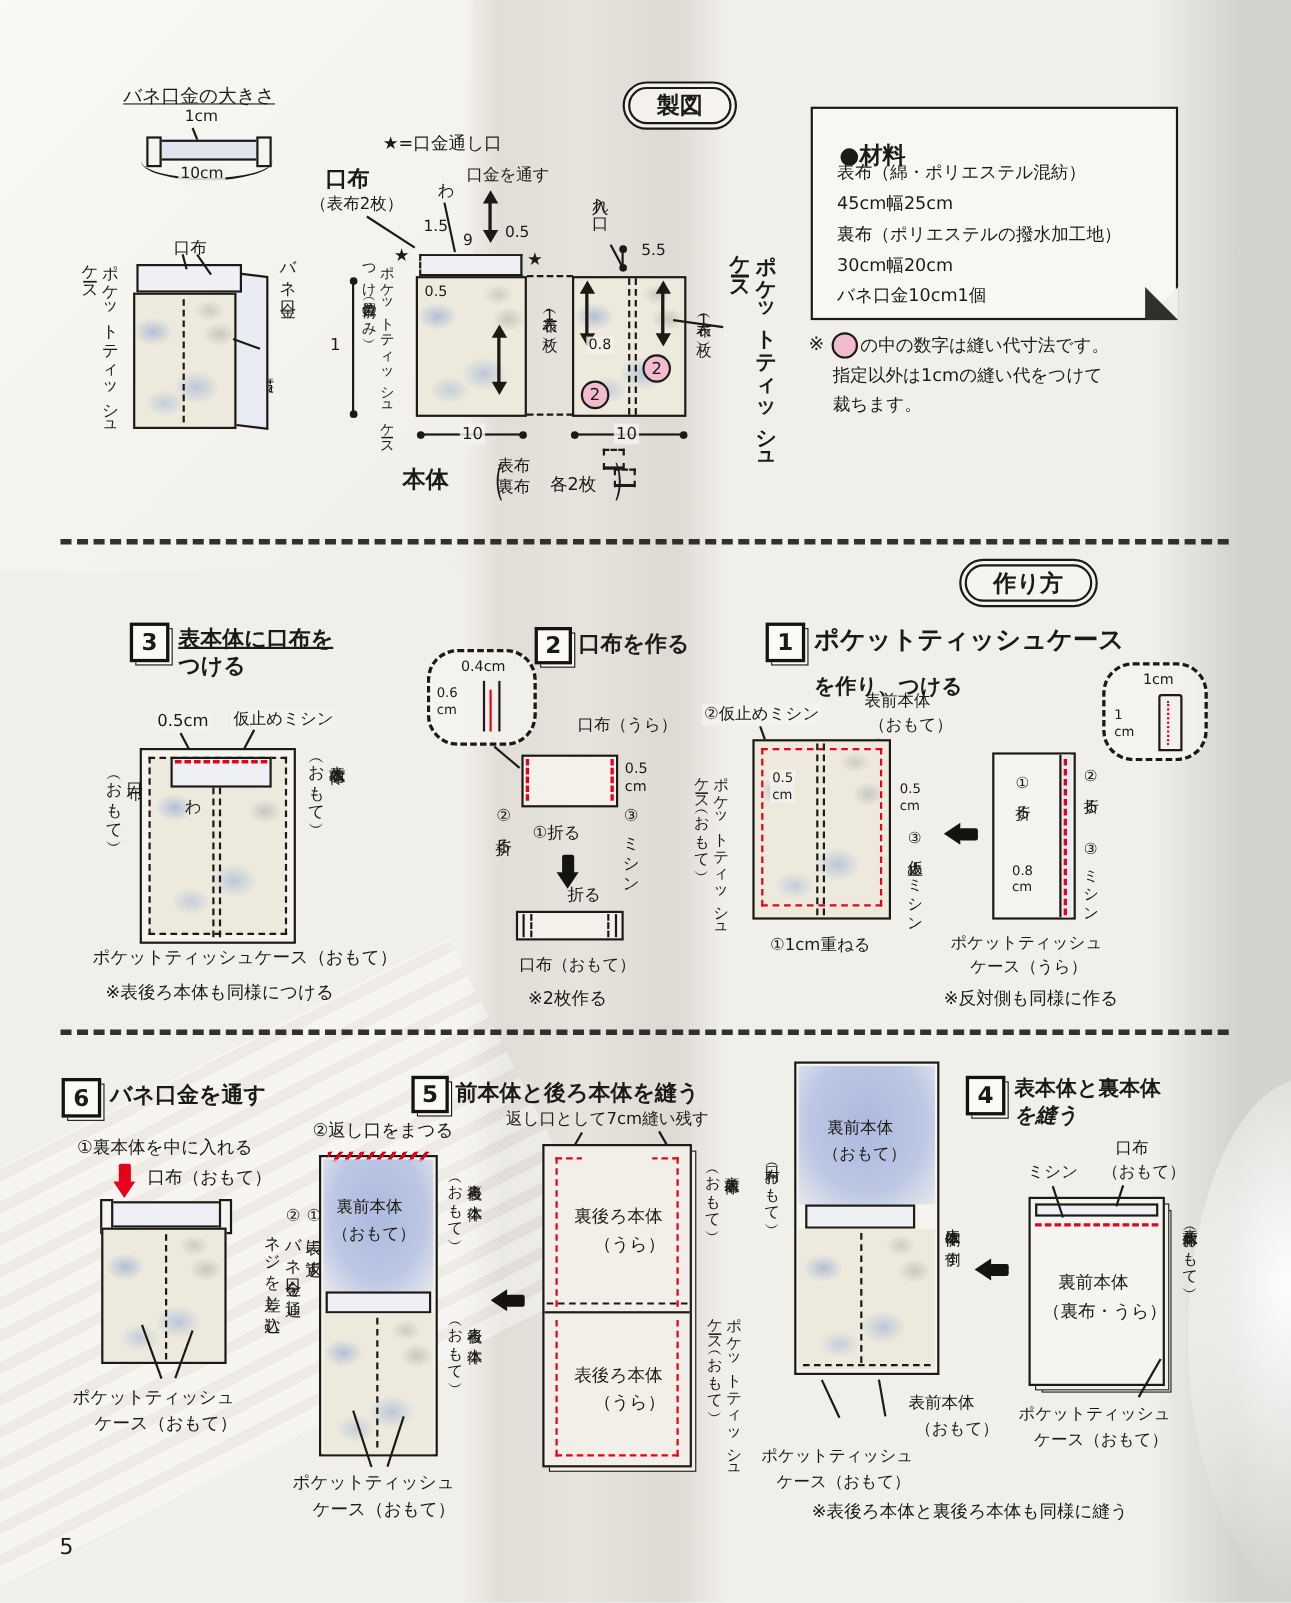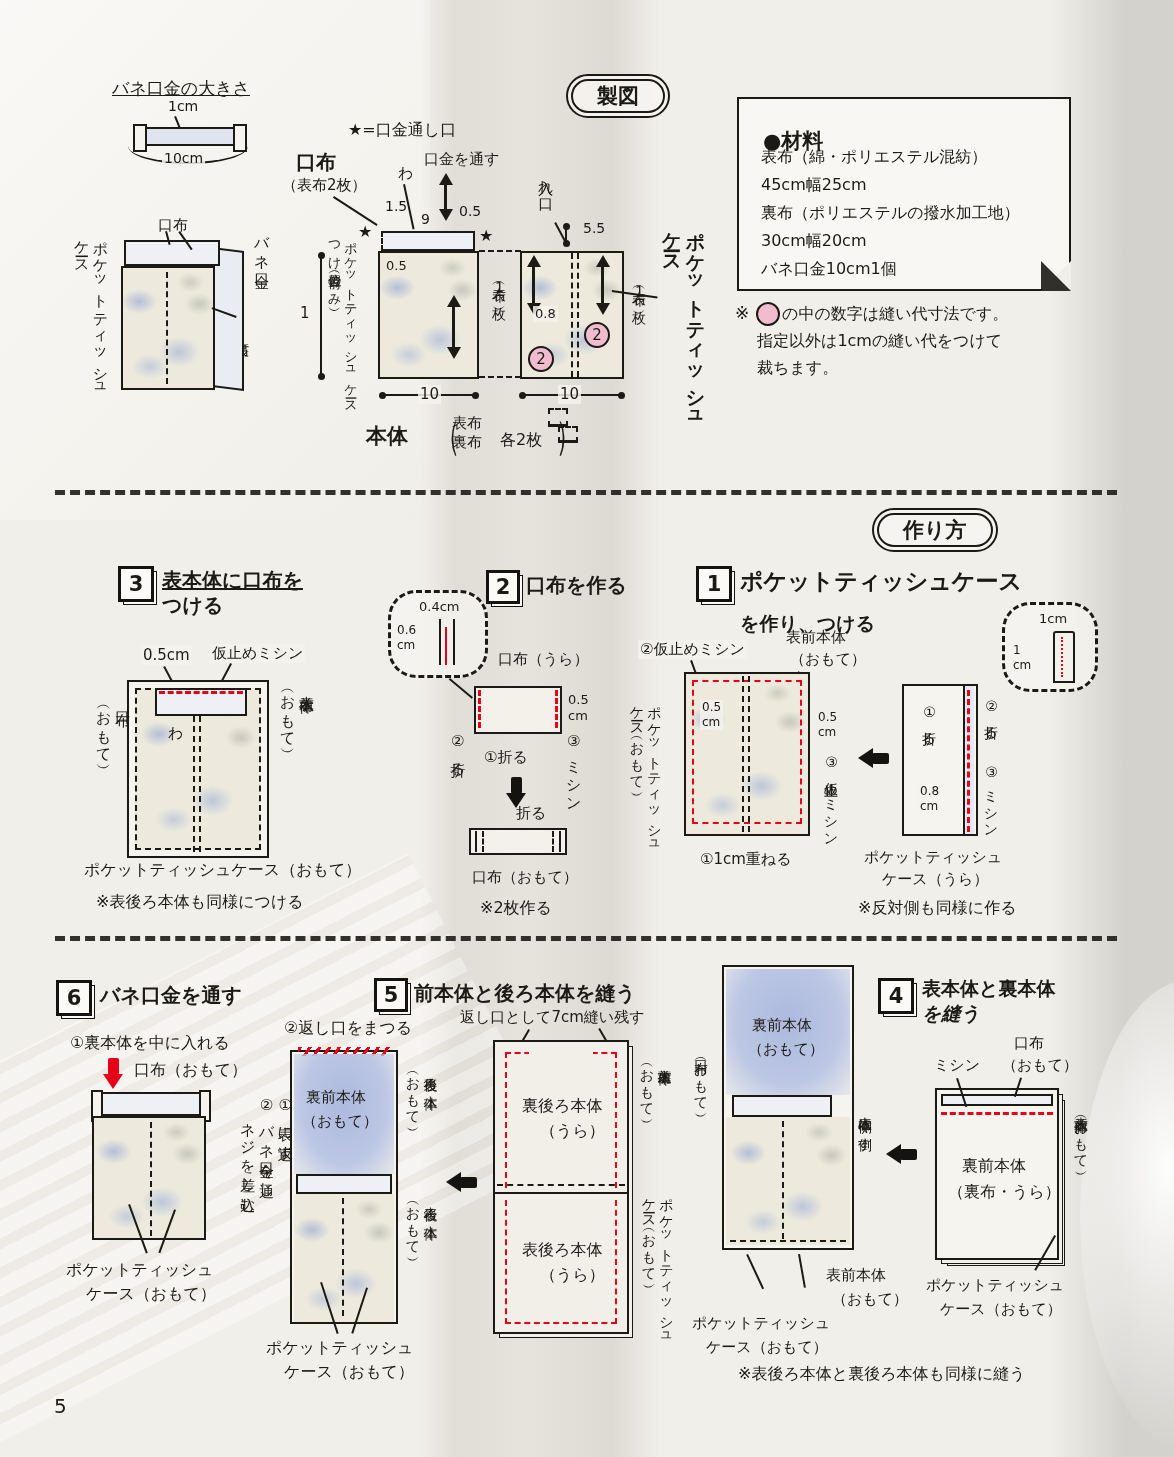--- a/index.html
+++ b/index.html
@@ -213,21 +213,21 @@
   <div class="nbox" style="left:486px;top:570px;width:28px;height:28px;">2</div>
   <div class="ttl" style="left:526px;top:572px;">口布を作る</div>
   <div class="inset" style="left:388px;top:590px;width:100px;height:88px;">
     <div class="lbl" style="left:28px;top:6px;font-size:13px;">0.4cm</div>
     <div class="lbl" style="left:6px;top:30px;font-size:12px;">0.6
 cm</div>
     <div style="position:absolute;left:48px;top:26px;width:12px;height:46px;border-left:2px solid #1c1a14;border-right:2px solid #1c1a14;"></div>
     <div class="redv" style="left:54px;top:34px;height:38px;border-left-style:solid;border-left-width:2.5px;"></div>
   </div>
   <div class="ln" style="left:450px;top:678px;width:30px;transform:rotate(40deg);"></div>
-  <div class="lbl" style="left:498px;top:650px;">口布（うら）</div>
+  <div class="lbl" style="left:525px;top:650px;">口布（うら）</div>
   <div class="piece" style="left:474px;top:686px;width:88px;height:48px;background:#f3f1ea;">
     <div class="redv" style="left:2px;top:2px;height:38px;"></div>
     <div class="redv" style="right:2px;top:2px;height:38px;"></div>
   </div>
   <div class="lbl" style="left:568px;top:692px;font-size:13px;">0.5
 cm</div>
   <div class="lbl v" style="left:448px;top:732px;">②折る</div>
   <div class="lbl" style="left:484px;top:748px;">①折る</div>
   <div class="lbl v" style="left:564px;top:732px;">③ミシン</div>
   <div class="arr" style="left:500px;top:782px;transform:rotate(-90deg);"></div>

